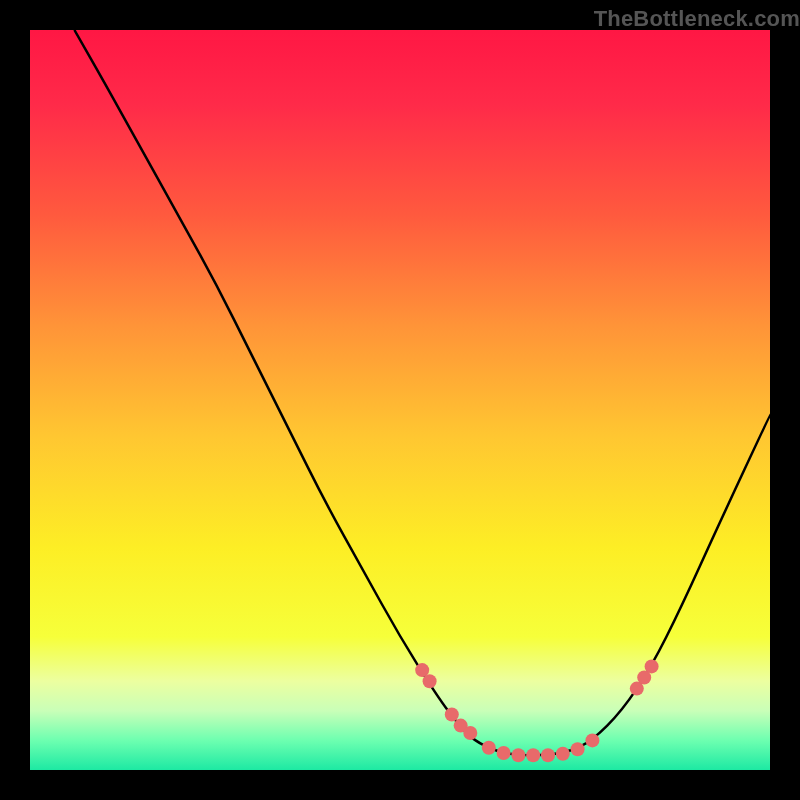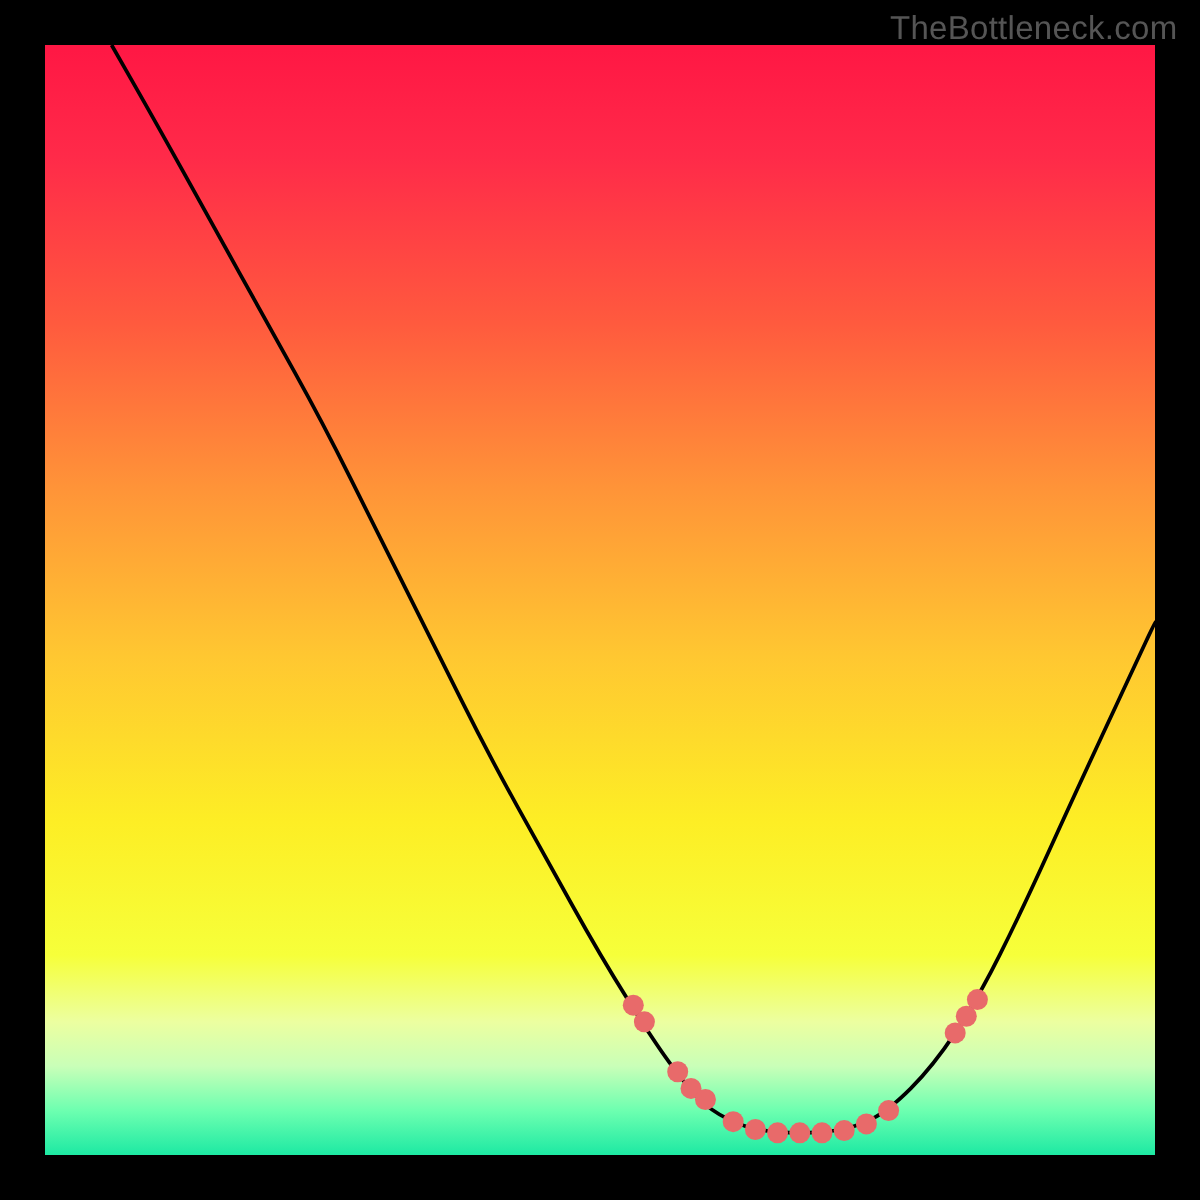--- a/index.html
+++ b/index.html
@@ -6,24 +6,24 @@
   body {
     width: 800px;
     height: 800px;
     background: #000;
     position: relative;
     font-family: Arial, sans-serif;
   }
   .watermark {
     position: absolute;
     top: 6px;
-    right: 15px;
+    right: 0;
     font-size: 22px;
     color: #555;
-    font-weight: normal;
+    font-weight: bold;
     letter-spacing: 0.2px;
     z-index: 10;
   }
   .plot-area {
     position: absolute;
     top: 30px;
     left: 30px;
     width: 740px;
     height: 740px;
   }

